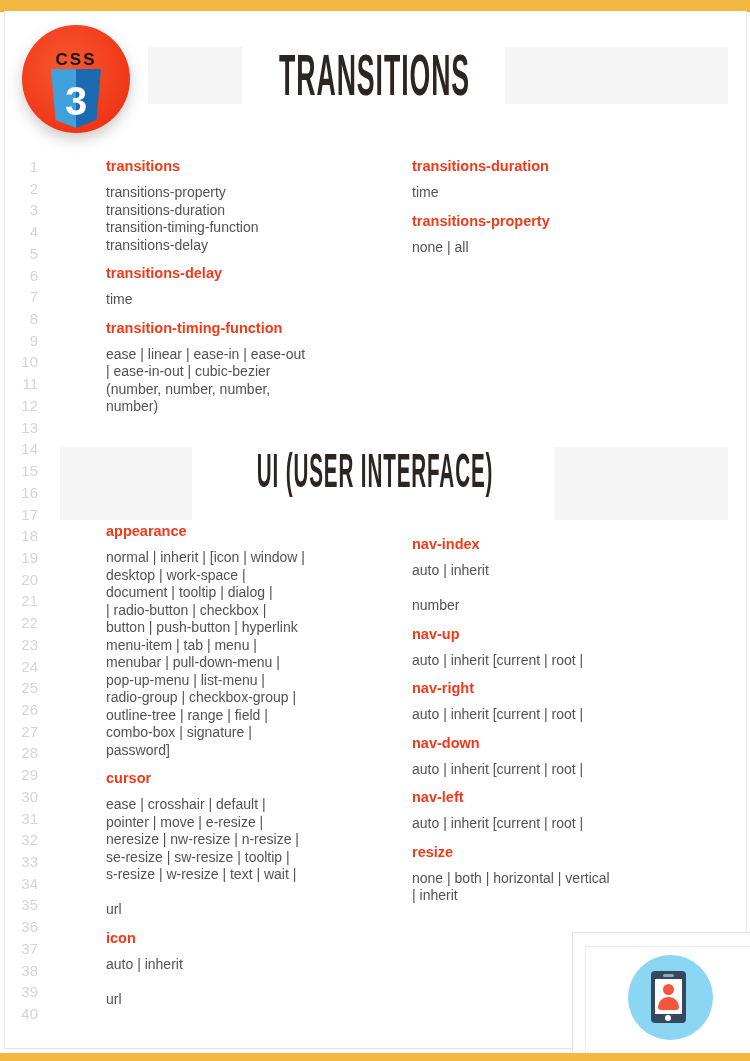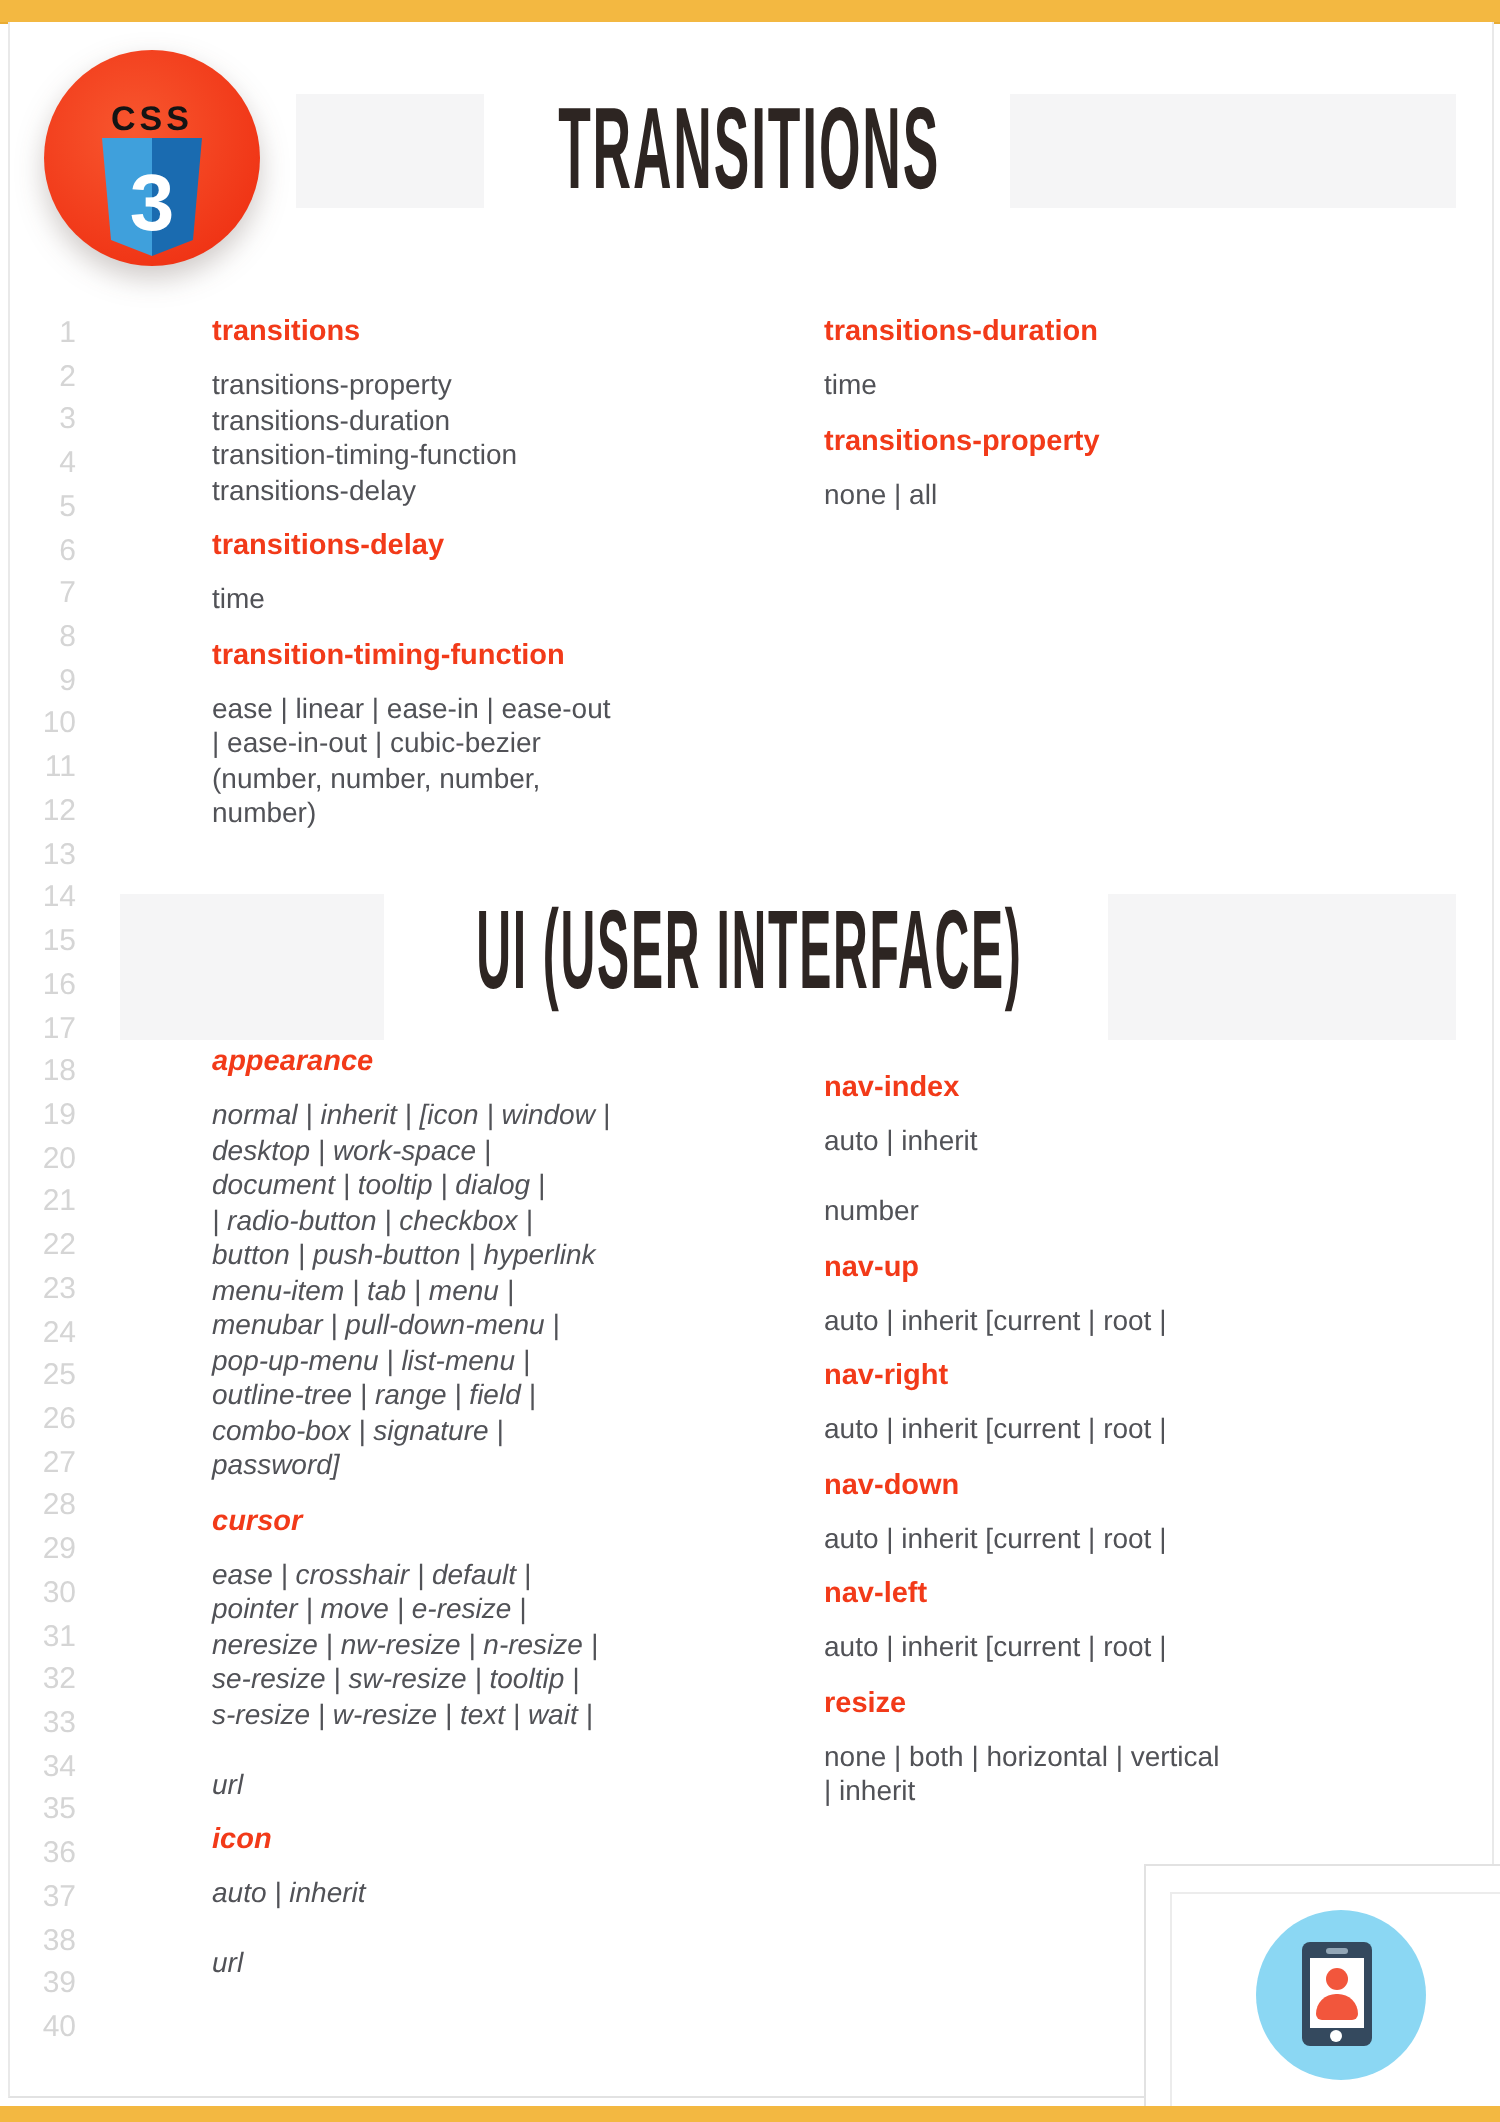--- a/index.html
+++ b/index.html
@@ -21,36 +21,36 @@
   .box-ui-left { left:60px;  top:447px; width:132px; height:73px; }
   .box-ui-right{ left:554px; top:447px; width:174px; height:73px; }
 
   .big-title {
     position:absolute; left:0; width:750px; text-align:center;
     font-weight:bold; color:#2d2522; line-height:1;
   }
   .big-title .condensed { display:inline-block; white-space:nowrap; letter-spacing:2px; }
   .title-transitions { top:46px; font-size:58px; }
   .title-transitions .condensed { transform:scaleX(0.46); }
-  .title-ui { top:447px; font-size:56px; }
+  .title-ui { top:447px; font-size:48px; }
   .title-ui .condensed { transform:scaleX(0.43); }
 
   .logo { position:absolute; left:20px; top:23px; width:112px; height:112px;
           filter:drop-shadow(0 6px 7px rgba(60,40,30,0.25)); }
 
   .line-numbers {
     position:absolute; left:0; top:156px; width:38px;
     color:#d5d5d5; font-size:15px; text-align:right;
   }
   .line-numbers div { height:21.72px; line-height:21.72px; }
 
   .prop-col { position:absolute; width:250px; }
   .col-t-left  { left:106px; top:158px; }
   .col-t-right { left:412px; top:158px; }
-  .col-ui-left { left:106px; top:523px;font-style:italic; }
+  .col-ui-left { left:106px; top:523px; }
   .col-ui-right{ left:412px; top:536px; }
 
   .prop-heading {
     color:#f23a19; font-weight:bold; font-size:14.5px;
     line-height:17px; margin:0 0 9px 0;
   }
   .prop-values { color:#515257; font-size:14px; margin:0 0 11px 0; }
   .prop-values .vline { min-height:17.5px; line-height:17.5px; white-space:nowrap; }
 
   .device-card-outer {
@@ -194,20 +194,21 @@
       <div class="prop-heading">appearance</div>
       <div class="prop-values">
         <div class="vline">normal | inherit | [icon | window |</div>
         <div class="vline">desktop | work-space |</div>
         <div class="vline">document | tooltip | dialog |</div>
         <div class="vline">| radio-button | checkbox |</div>
         <div class="vline">button | push-button | hyperlink</div>
         <div class="vline">menu-item | tab | menu |</div>
         <div class="vline">menubar | pull-down-menu |</div>
         <div class="vline">pop-up-menu | list-menu |</div>
+        <div class="vline">radio-group | checkbox-group |</div>
         <div class="vline">outline-tree | range | field |</div>
         <div class="vline">combo-box | signature |</div>
         <div class="vline">password]</div>
       </div>
       <div class="prop-heading">cursor</div>
       <div class="prop-values">
         <div class="vline">ease | crosshair | default |</div>
         <div class="vline">pointer | move | e-resize |</div>
         <div class="vline">neresize | nw-resize | n-resize |</div>
         <div class="vline">se-resize | sw-resize | tooltip |</div>

